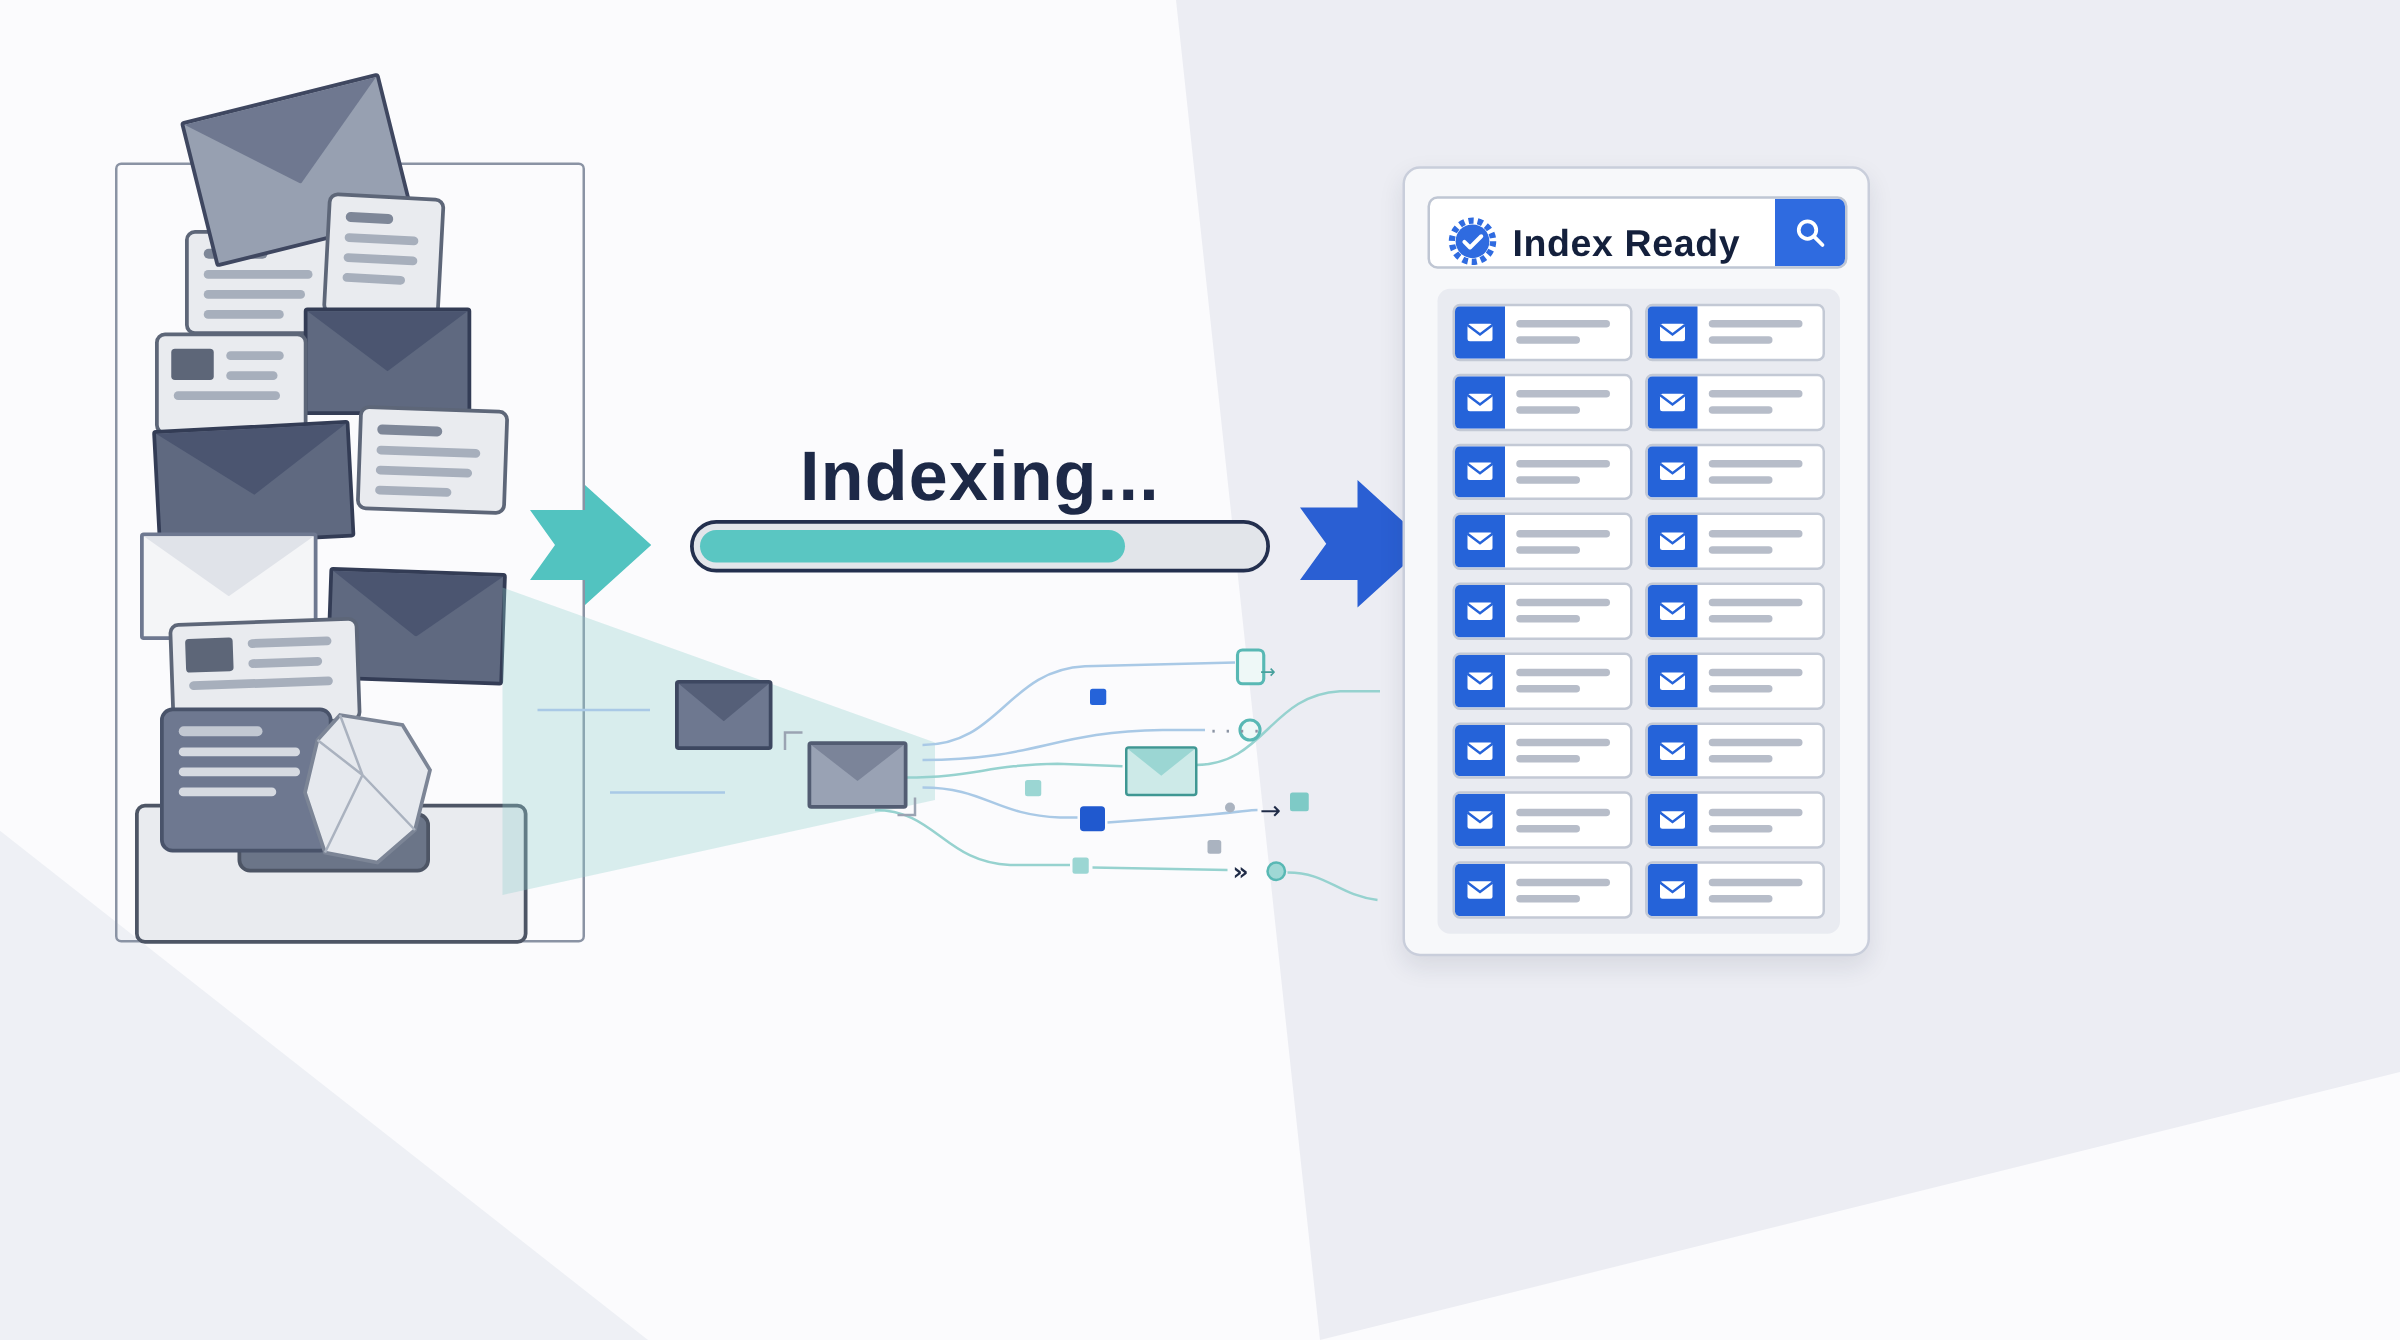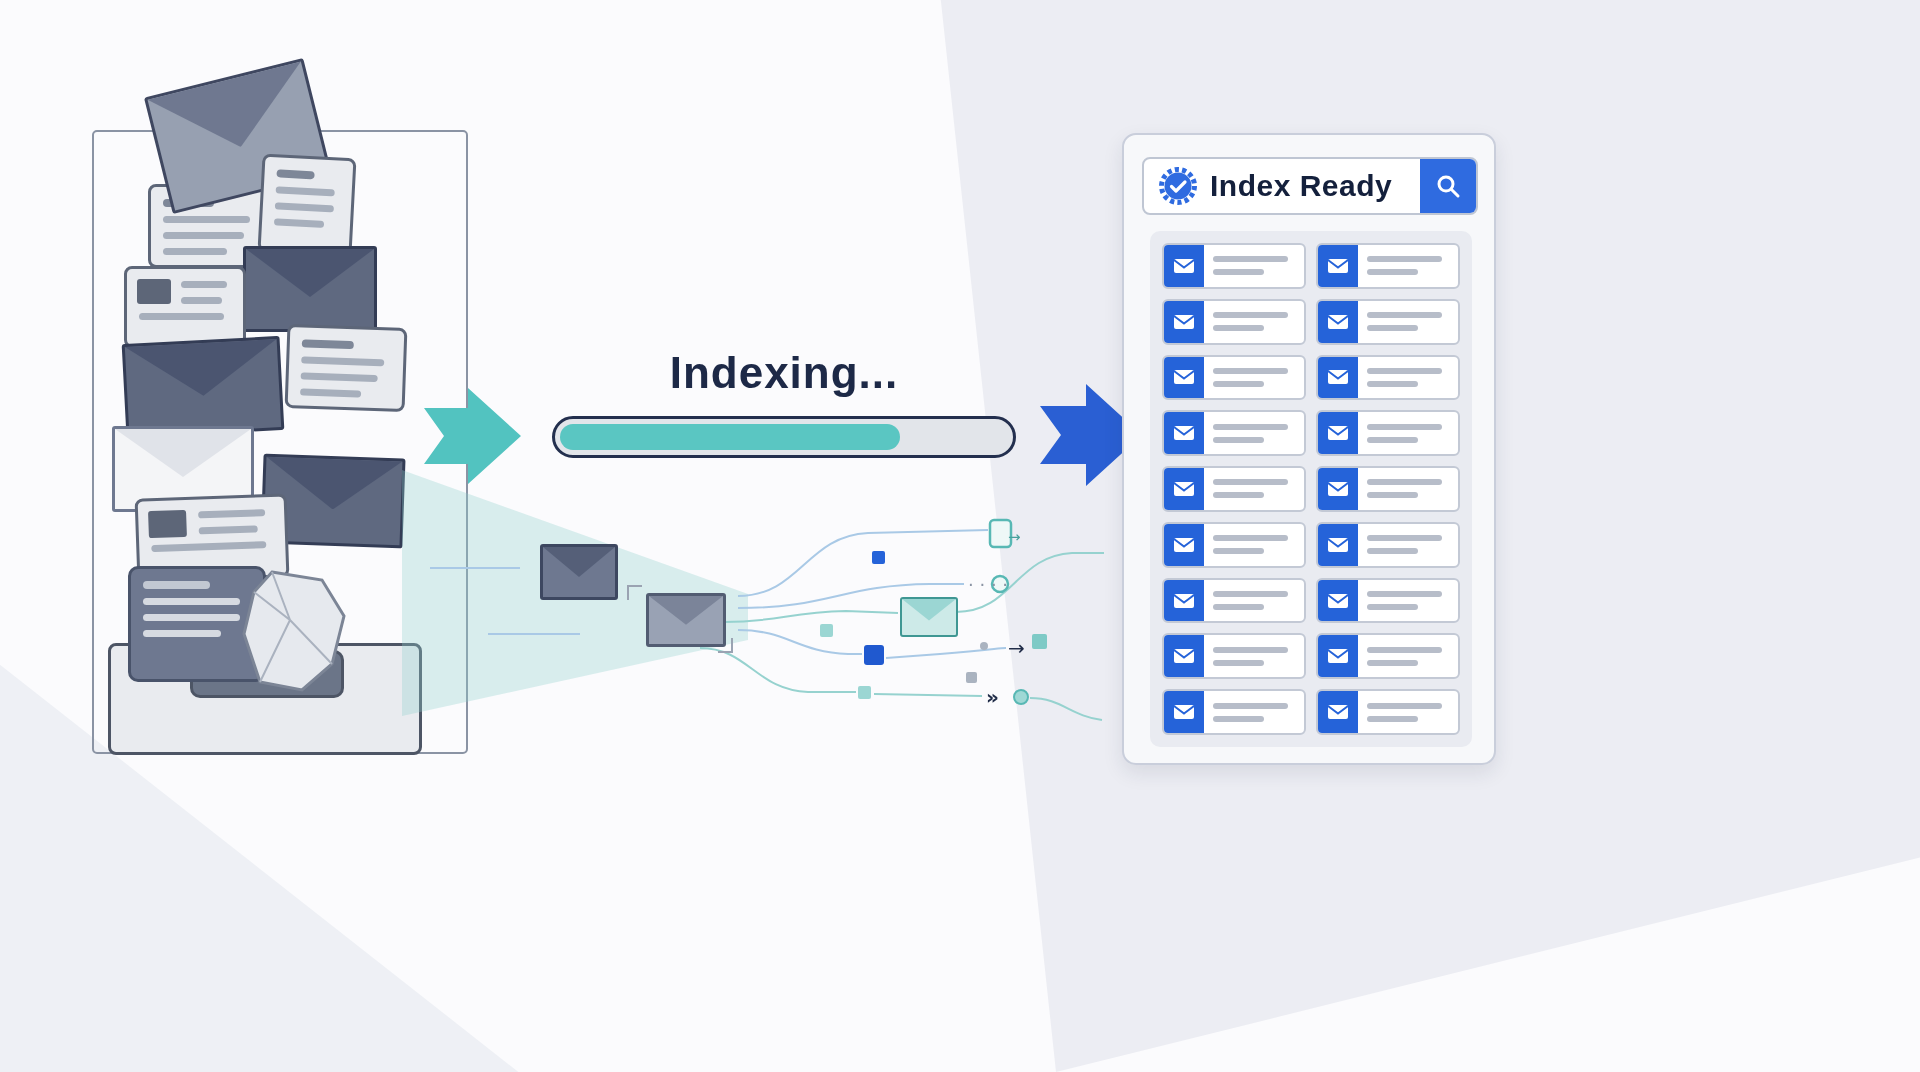--- a/index.html
+++ b/index.html
@@ -32,34 +32,34 @@
   .tray { position:absolute; left:108px; top:643px; width:314px; height:112px;
     background:#e9ebef; border:3px solid #4d5565; border-radius:8px; }
   .tray-slot { position:absolute; left:190px; top:650px; width:154px; height:48px;
     background:#6b7588; border:3px solid #4d5565; border-radius:10px; }
   .crumple { position:absolute; left:242px; top:570px; }
 
   
   .flow-svg { position:absolute; left:0; top:0; width:1920px; height:1072px; pointer-events:none; }
 
   .indexing-title { position:absolute; left:552px; top:348px; width:464px; text-align:center;
-    font-size:44px; font-weight:bold; color:#1d2947; letter-spacing:1px; }
+    font-size:56px; font-weight:bold; color:#1d2947; letter-spacing:1px; }
   .progress { position:absolute; left:552px; top:416px; width:464px; height:42px;
     border:3px solid #232f4e; border-radius:22px; background:#e2e5ea; padding:5px; }
   .progress-fill { height:100%; background:#5ac6c2; border-radius:14px; width:0%; }
 
   .arrow { position:absolute; }
 
   
   .panel { position:absolute; left:1122px; top:133px; width:374px; height:632px;
     background:#f7f8fa; border:2px solid #c9cedb; border-radius:14px;
     box-shadow:0 8px 20px rgba(30,42,68,0.10); }
   .panel-header { position:absolute; left:18px; top:22px; right:16px; height:58px;
     background:#ffffff; border:2px solid #bfc6d3; border-radius:8px;
-    display:flex; align-items:center; gap:12px; padding-left:14px; overflow:hidden; }
+    display:flex; align-items:flex-end; gap:12px; padding-left:14px; overflow:hidden; }
   .panel-header .hdr-label { font-size:30px; font-weight:bold; color:#14203c; letter-spacing:0.5px; }
   .search-btn { margin-left:auto; align-self:stretch; width:56px; background:#2f6be0;
     display:flex; align-items:center; justify-content:center; }
 
   .email-grid { position:absolute; left:26px; top:96px; right:22px; bottom:16px;
     background:#e9ebf1; border-radius:10px;
     display:grid; grid-template-columns:1fr 1fr; grid-template-rows:repeat(9,1fr);
     gap:10px; padding:12px; }
   .email-item { background:#ffffff; border:2px solid #c3c9d5; border-radius:6px;
     display:flex; overflow:hidden; }

